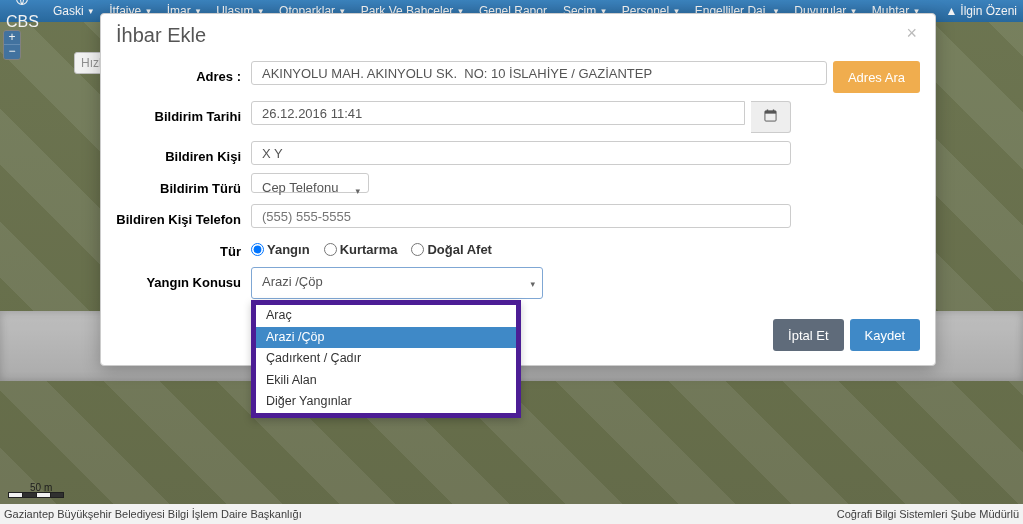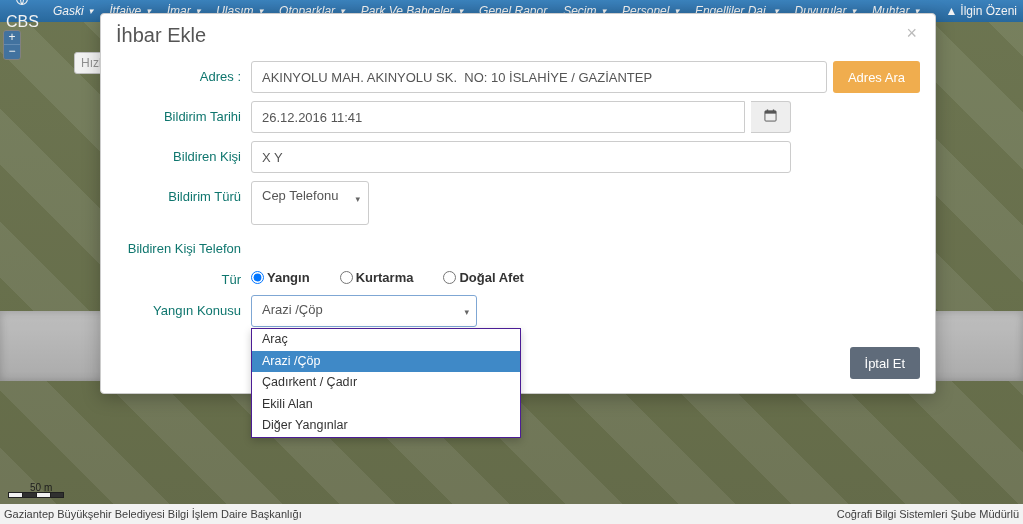--- a/index.html
+++ b/index.html
@@ -19,21 +19,21 @@
     display: flex; align-items: center;
     color: #fff;
     font-size: 12px;
     padding: 0 6px;
     z-index: 5;
   }
   .brand { display:flex; align-items:center; gap:4px; margin-right:14px;flex-direction:column;}
   .brand svg { width:14px; height:14px; }
   .brand-text { font-size:16px; font-weight:300; }
   .nav { display:flex; gap:16px; flex:1; }
-  .nav-item { cursor:pointer; display:flex; align-items:center; gap:3px;font-style:italic;}
+  .nav-item { cursor:pointer; display:flex; align-items:center; gap:3px;}
   .caret::after { content:"▾"; font-size:9px; margin-left:2px;}
   .user-area { margin-left:auto; display:flex; align-items:center; gap:3px;}
 
   .mapbg {
     position:absolute; top:22px; left:0; right:0; bottom:20px;
     background:
       linear-gradient(rgba(90,110,80,0.25), rgba(60,70,50,0.25)),
       repeating-linear-gradient(45deg, #8a8f6a 0 40px, #7a8057 40px 80px),
       linear-gradient(#888a72, #6b6f55);
     z-index:1;
@@ -107,74 +107,74 @@
   .modal-close {
     position:absolute; top:8px; right:12px;
     color:#bbb; font-size:18px; cursor:pointer;
     background:none; border:none;
   }
   .modal-body { padding: 6px 15px 2px; }
   .form-row { display:flex; align-items:flex-start; margin-bottom:8px; }
   .form-label {
     width:135px; text-align:right;
     padding:8px 10px 0 0;
-    font-size:13px; font-weight:400; color:#0f766e;
+    font-size:13px; font-weight:700; color:#000000;
   }
   .form-field { flex:1; display:flex; gap:6px; }
   .input {
-    flex:1; height:32px;
+    flex:1; height:24px;
     border:1px solid #ccc; border-radius:3px;
     padding:6px 10px; font-size:13px; color:#555;
     background:#fff;
   }
   .input.textarea { height:64px; resize:none; }
   .btn {
     height:32px; padding:0 14px;
     border:1px solid transparent; border-radius:3px;
     font-size:13px; cursor:pointer;
     display:inline-flex; align-items:center;
   }
   .btn-warning { background:#f0ad4e; color:#fff; }
   .btn-dark { background:#5f6b7a; color:#fff;}
   .btn-primary { background:#3f89c7; color:#fff;}
   .input-addon {
     width:40px; height:32px;
     border:1px solid #ccc; border-left:none;
     background:#eee; display:flex; align-items:center; justify-content:center;
     border-radius:0 3px 3px 0;
   }
-  .radio-group { display:flex; gap:30px; padding-top:6px;}
+  .radio-group { display:flex; gap:14px; padding-top:6px;}
   .radio-group label { display:flex; align-items:center; gap:3px; font-size:13px; font-weight:700;}
   .radio-group input { margin:0; }
 
-  .select-wrap { position:relative; width:226px;}
+  .select-wrap { position:relative; width:292px;}
   .select-display {
     height:32px; border:1px solid #7fa7d4; border-radius:3px;
     background:#fff; padding:6px 22px 6px 10px;
     font-size:13px; color:#555; cursor:pointer;
   }
   .select-caret {
     position:absolute; right:8px; top:12px; font-size:9px; color:#666;
   }
   .dropdown {
     position:absolute; top:33px; left:0; width:270px;
-    background:#fff; border:1px solid #4c1d95;
+    background:#fff; border:5px solid #4c1d95;
     box-shadow:0 3px 8px rgba(0,0,0,0.2);
     z-index:30;
   }
   .dropdown .opt {
     padding:2px 10px; font-size:12.5px; color:#333; cursor:pointer;
     line-height:1.4;
   }
   .dropdown .opt.selected { background:#3f89c7; color:#fff;}
   .modal-footer {
     padding:10px 15px 14px;
     display:flex; justify-content:flex-end; gap:6px;
   }
-  .type-select { width:254px; height:44px; border:1px solid #ccc; border-radius:3px; padding:6px 22px 6px 10px; font-size:13px; color:#555; position:relative;}
+  .type-select { width:254px; height:20px; border:1px solid #ccc; border-radius:3px; padding:6px 22px 6px 10px; font-size:13px; color:#555; position:relative;}
   .type-select .sc { position:absolute; right:8px; top:12px; font-size:9px; color:#666;}
 </style>
 </head>
 <body>
 
 <div class="topbar">
   <div class="brand">
     <span>
       <svg viewBox="0 0 16 16" fill="none" stroke="#fff" stroke-width="1.2">
         <circle cx="8" cy="8" r="6.2"></circle>
@@ -265,20 +265,23 @@
       <div class="form-field">
         <div class="type-select" style="width:118px;">
           <span>Cep Telefonu</span>
           <span class="sc">▾</span>
         </div>
       </div>
     </div>
 
     <div class="form-row">
       <div class="form-label">Bildiren Kişi Telefon</div>
+      <div class="form-field" style="max-width:540px;">
+        <input class="input" type="text" placeholder="(555) 555-5555" style="">
+      </div>
     </div>
 
 
     <div class="form-row">
       <div class="form-label">Tür</div>
       <div class="form-field">
         <div class="radio-group">
           <label>
               <input type="radio" name="tur" checked="" style="">
               <span>Yangın</span>
@@ -308,19 +311,20 @@
               <div class="opt">Ekili Alan</div>
               <div class="opt">Diğer Yangınlar</div>
             </div>
         </div>
       </div>
     </div>
 
   </div>
   <div class="modal-footer">
     <button class="btn btn-dark">İptal Et</button>
+    <button class="btn btn-primary">Kaydet</button>
   </div>
 </div>
 
 <div class="footer">
   <span>Gaziantep Büyükşehir Belediyesi Bilgi İşlem Daire Başkanlığı</span>
   <span class="right">Coğrafi Bilgi Sistemleri Şube Müdürlü</span>
 </div>
 
 </body></html>

